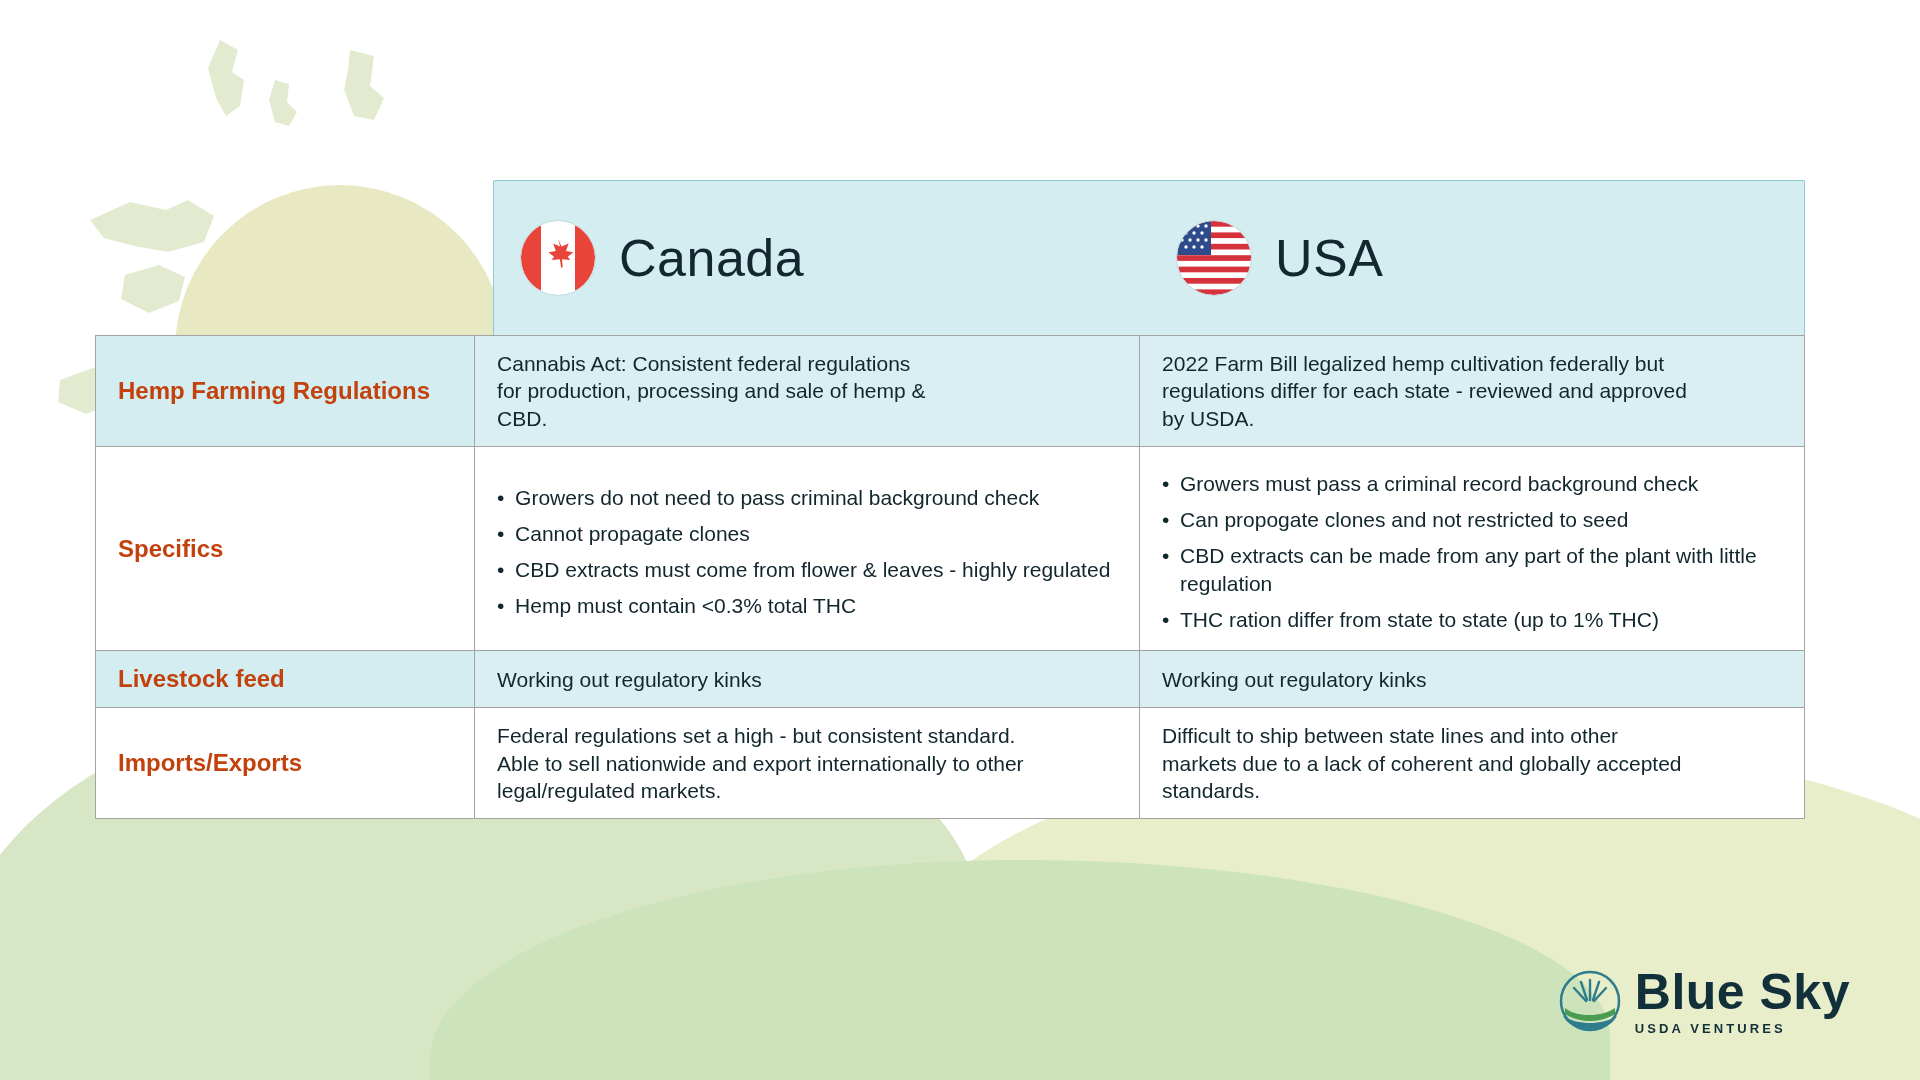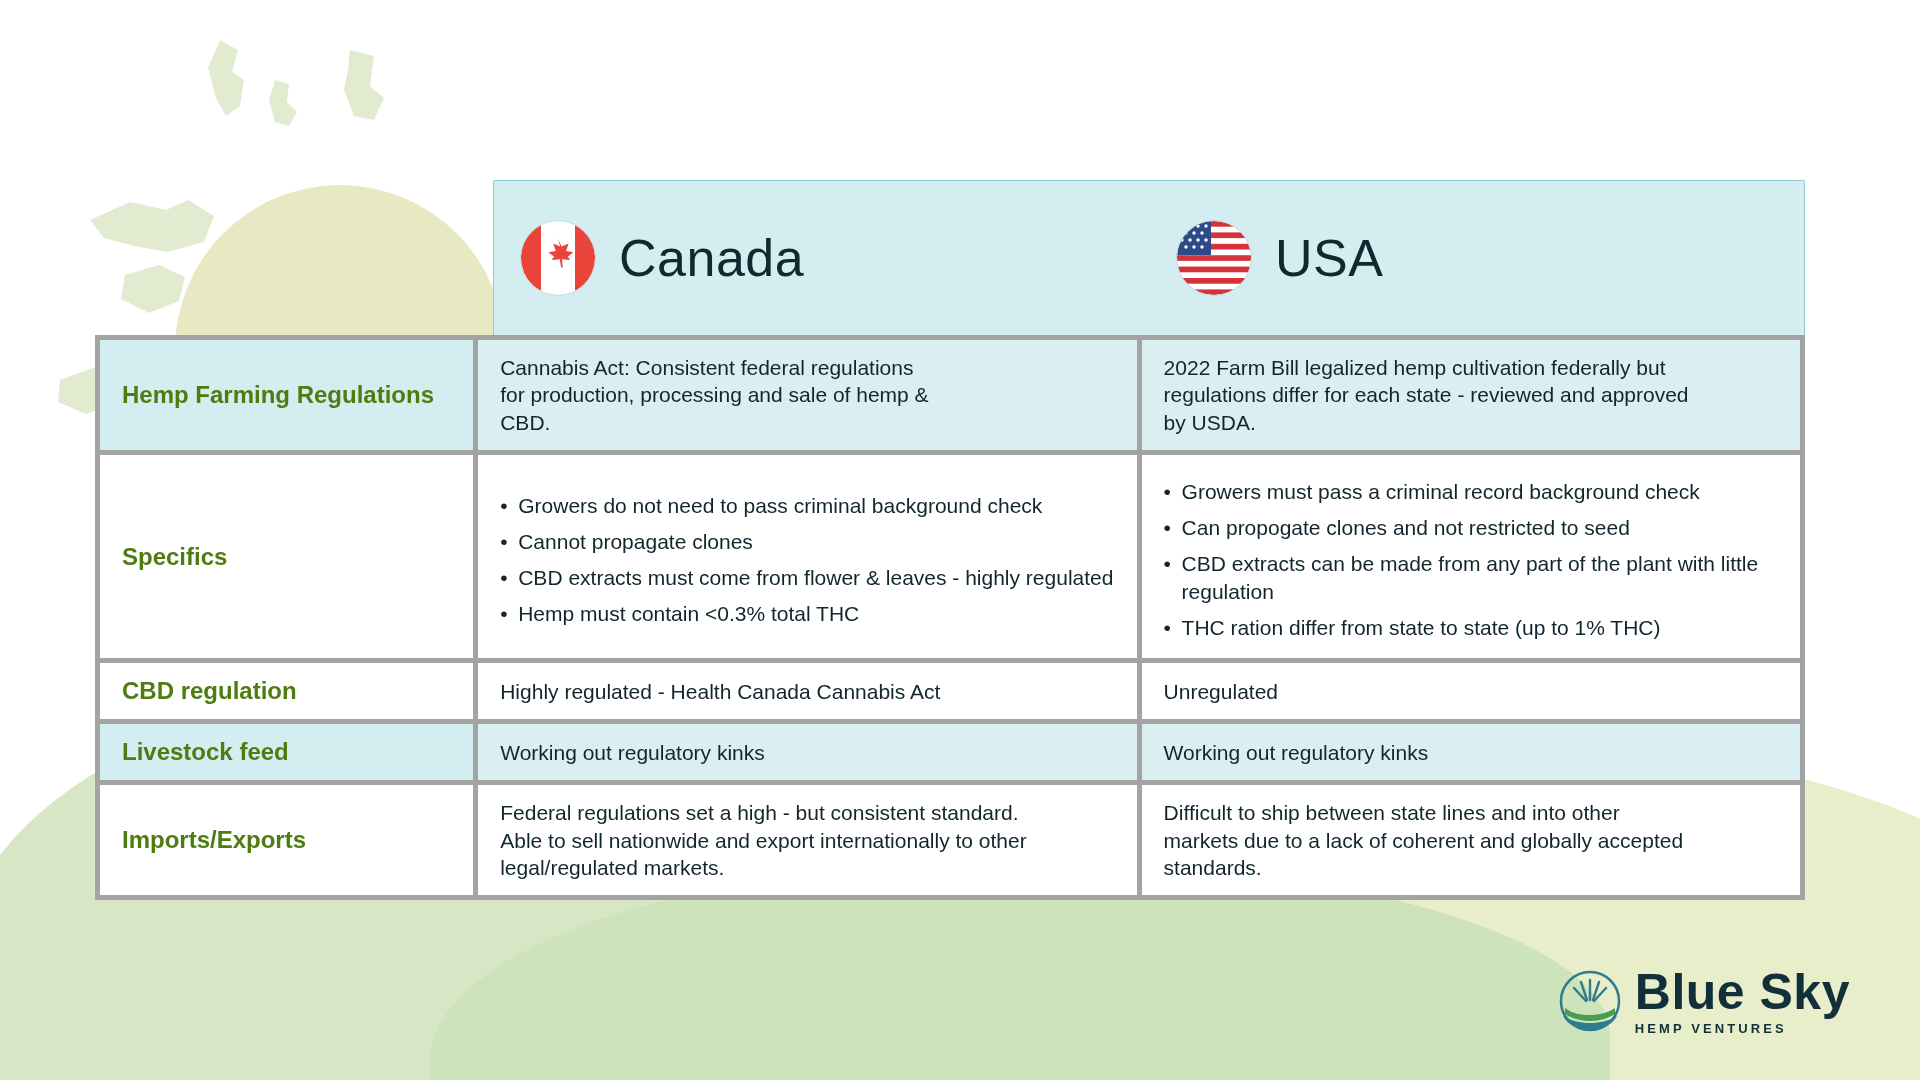--- a/index.html
+++ b/index.html
@@ -100,29 +100,29 @@
   }
 
   table.cmp {
     position: absolute;
     left: 0; top: 155px;
     width: 1710px;
     border-collapse: collapse;
     table-layout: fixed;
   }
   table.cmp td {
-    border: 5px solid #a3a3a3;
+    border: 1px solid #a3a3a3;
     vertical-align: middle;
     padding: 14px 22px;
   }
   td.label {
     width: 374px;
     font-size: 24px;
     font-weight: bold;
-    color: #4d7c0f;
+    color: #c2410c;
     padding-left: 22px;
   }
   td.cell {
     width: 656px;
     font-size: 21px;
     color: #11272d;
     line-height: 1.30;
     vertical-align: middle;
   }
   tr.tinted td { background: #d9eff2; }
@@ -277,33 +277,20 @@
             </td>
             <td class="cell">
               <ul class="bullets">
                 <li>Growers must pass a criminal record background check</li>
                 <li>Can propogate clones and not restricted to seed</li>
                 <li>CBD extracts can be made from any part of the plant with little regulation</li>
                 <li>THC ration differ from state to state (up to 1% THC)</li>
               </ul>
             </td>
           </tr>
-          <tr class="plain">
-            <td class="label">CBD regulation</td>
-            <td class="cell">
-              <div class="lines">
-                <p>Highly regulated - Health Canada Cannabis Act</p>
-              </div>
-            </td>
-            <td class="cell">
-              <div class="lines">
-                <p>Unregulated</p>
-              </div>
-            </td>
-          </tr>
           <tr class="tinted">
             <td class="label">Livestock feed</td>
             <td class="cell">
               <div class="lines">
                 <p>Working out regulatory kinks</p>
               </div>
             </td>
             <td class="cell">
               <div class="lines">
                 <p>Working out regulatory kinks</p>
@@ -341,17 +328,17 @@
           <line x1="40" y1="12" x2="34" y2="30"></line>
           <line x1="15" y1="18" x2="27" y2="31"></line>
           <line x1="47" y1="18" x2="35" y2="31"></line>
         </g>
         <path d="M6 38c8 6 16 7 25 7s17-2 25-7v6c-8 5-16 7-25 7s-17-2-25-7z" fill="#4b9c53"></path>
         <path d="M4 46c9 5 17 7 27 7s18-2 27-7c-4 8-14 13-27 13S8 54 4 46z" fill="#2f7d8c"></path>
       </svg>
     </span>
     <span class="logo-text">
       <div class="logo-title">Blue Sky</div>
-      <div class="logo-sub">HEMP VENTURES</div>
+      <div class="logo-sub">USDA VENTURES</div>
     </span>
   </div>
 
 </div>
 
 </body></html>

